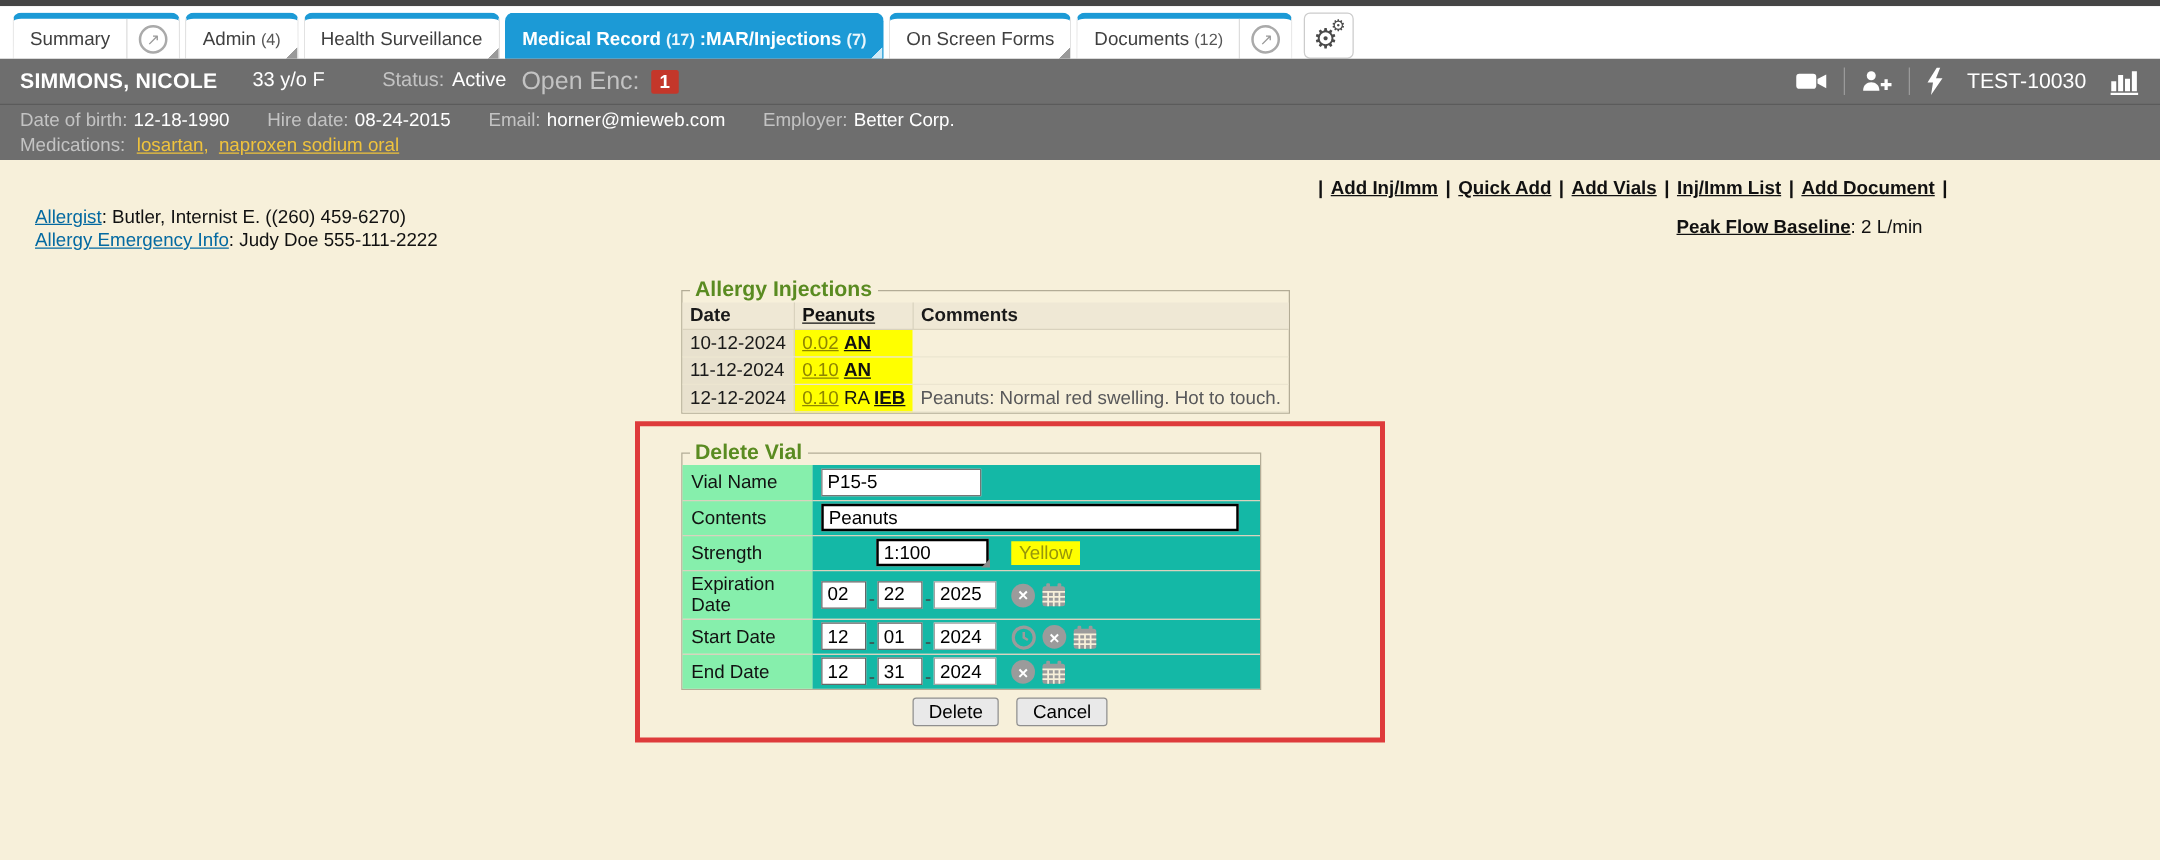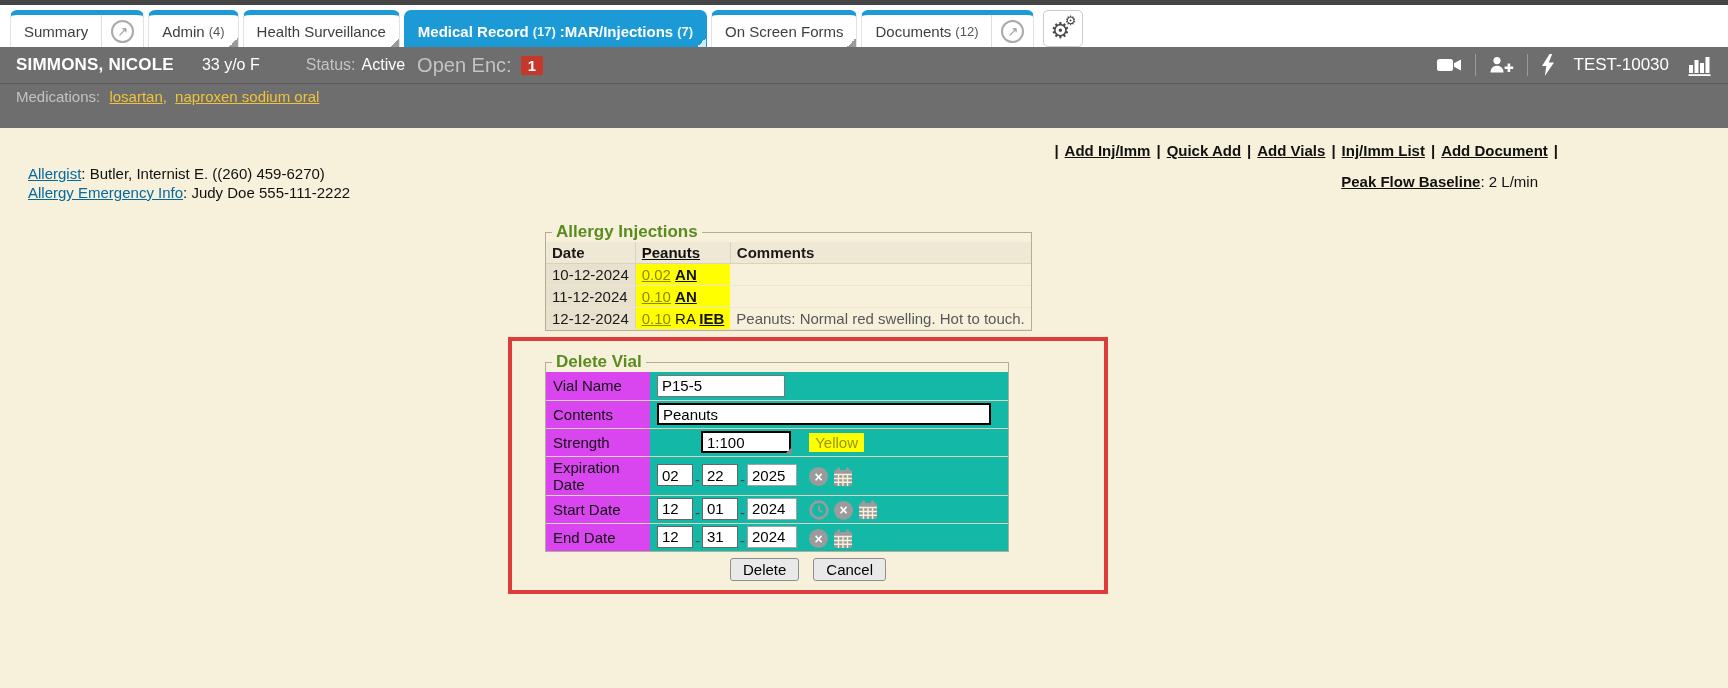--- a/index.html
+++ b/index.html
@@ -82,21 +82,21 @@
   a.code { color:#111; font-weight:bold; text-decoration:underline; cursor:pointer; }
   .code-plain { color:#111; }
   a.th-link { color:#111; text-decoration:underline; cursor:pointer; }
 
   .redbox { position:absolute; left:508px; top:209px; width:600px; height:257px; border:4px solid #de3b3b; }
 
   .dv-fieldset { left:545px; top:224px; width:464px; }
   .dv-table { width:100%; border-collapse:collapse; font-size:15px; }
   .dv-table td { border-bottom:1px solid #d9d2be; height:28px; }
   .dv-table tr:last-child td { border-bottom:none; }
-  td.flabel { width:104px; background:#d946ef; padding:2px 7px; color:#111; }
+  td.flabel { width:104px; background:#86efac; padding:2px 7px; color:#111; }
   td.ffield { background:#14b8a6; padding:2px 7px; }
   .dv-table input { font-family:"Liberation Sans", sans-serif; font-size:15px; color:#000;
                     background:#fff; padding:1px 4px; height:22px; }
   .in-normal { border:1px solid #767676; width:128px; }
   .in-focus  { border:2px solid #000; }
   .in-contents { width:334px; }
   .in-strength { width:90px; }
   .in-dd { border:1px solid #666; width:36px; }
   .in-yy { border:1px solid #a3a3a3; width:50px; }
   .date-sep { color:#444; margin:0 2px; position:relative; top:4px; display:inline-block; }
@@ -207,20 +207,26 @@
           <rect x="12" y="9" width="4" height="10" fill="#fff"></rect>
           <rect x="17.5" y="3" width="4" height="16" fill="#fff"></rect>
           <rect x="0.5" y="20.2" width="22" height="1.8" fill="#fff"></rect>
         </svg>
     </span>
   </span>
 </div>
 
 <div class="bar2">
   <div>
+    <span class="grp"><span class="lbl">Date of birth:</span><span>12-18-1990</span></span>
+    <span class="grp"><span class="lbl">Hire date:</span><span>08-24-2015</span></span>
+    <span class="grp"><span class="lbl">Email:</span><span>horner@mieweb.com</span></span>
+    <span class="grp"><span class="lbl">Employer:</span><span>Better Corp.</span></span>
+  </div>
+  <div>
     <span class="lbl">Medications:</span>
     <a class="med">losartan</a><span class="medsep">,</span>
     <a class="med">naproxen sodium oral</a>
   </div>
 </div>
 
 <div class="main">
 
   <div class="quick-links">
     <span>|</span><a>Add Inj/Imm</a><span>|</span><a>Quick Add</a><span>|</span><a>Add Vials</a><span>|</span><a>Inj/Imm List</a><span>|</span><a>Add Document</a><span>|</span>

